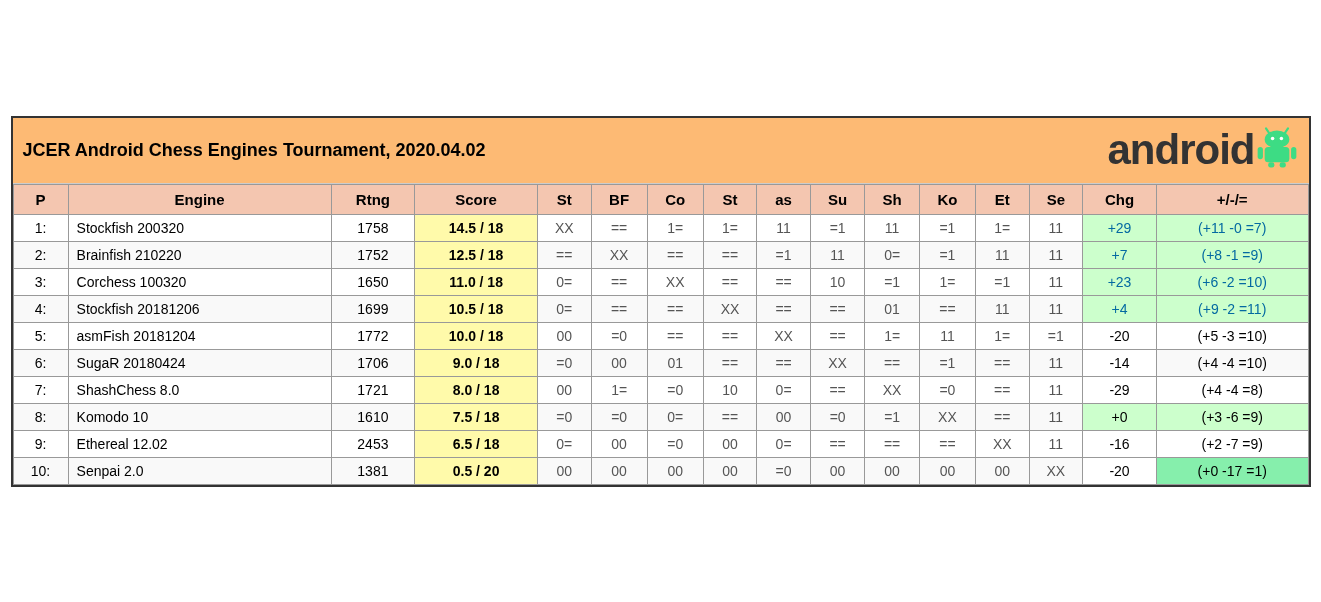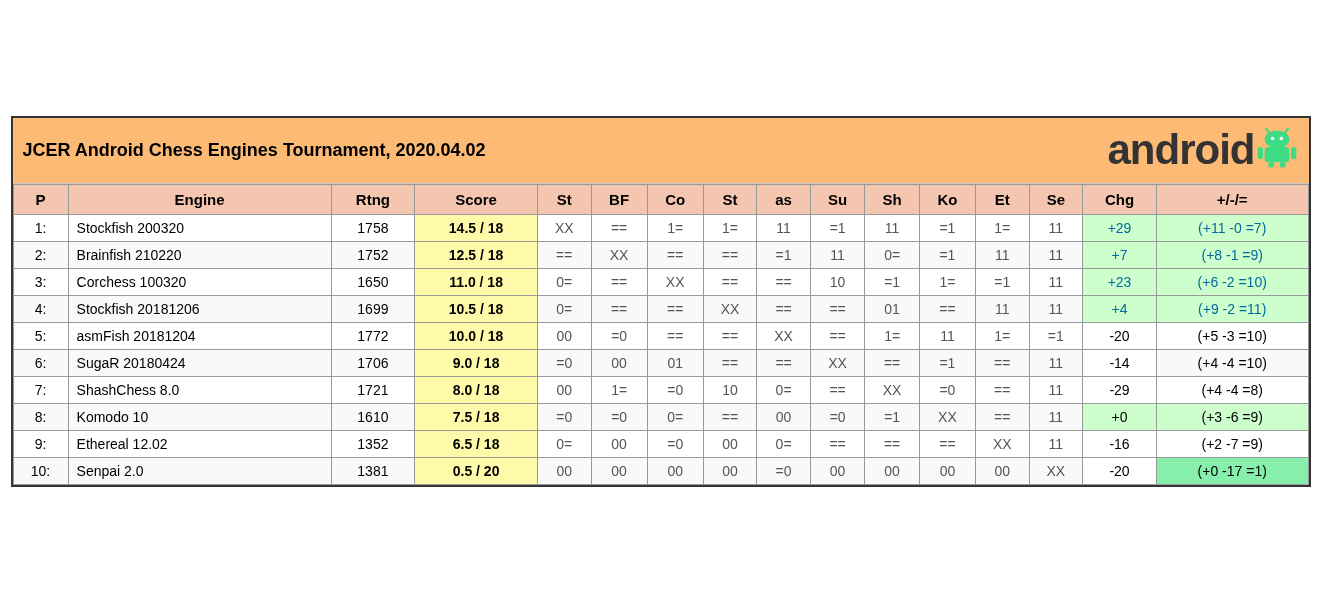--- a/index.html
+++ b/index.html
@@ -291,21 +291,21 @@
     <td class="result-cell" style="background:#f9f9f9">=1</td>
     <td class="result-cell" style="background:#f9f9f9">XX</td>
     <td class="result-cell" style="background:#f9f9f9">==</td>
     <td class="result-cell" style="background:#f9f9f9">11</td>
     <td class="chg-zero">+0</td>
     <td class="chg-zero" style="">(+3 -6 =9)</td>
   </tr>
         <tr>
     <td class="p-col" style="background:#fff">9:</td>
     <td class="engine-name" style="background:#fff">Ethereal 12.02</td>
-    <td style="background:#fff">1352</td>
+    <td style="background:#fff">2453</td>
     <td class="score-cell"><b>6.5 / 18</b></td>
     <td class="result-cell" style="background:#fff">0=</td>
     <td class="result-cell" style="background:#fff">00</td>
     <td class="result-cell" style="background:#fff">=0</td>
     <td class="result-cell" style="background:#fff">00</td>
     <td class="result-cell" style="background:#fff">0=</td>
     <td class="result-cell" style="background:#fff">==</td>
     <td class="result-cell" style="background:#fff">==</td>
     <td class="result-cell" style="background:#fff">==</td>
     <td class="result-cell" style="background:#fff">XX</td>

